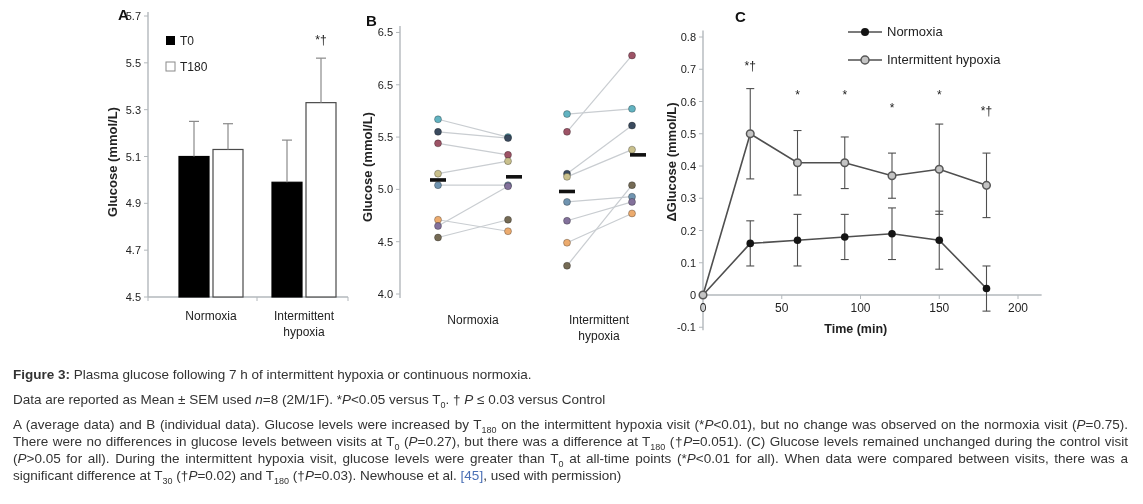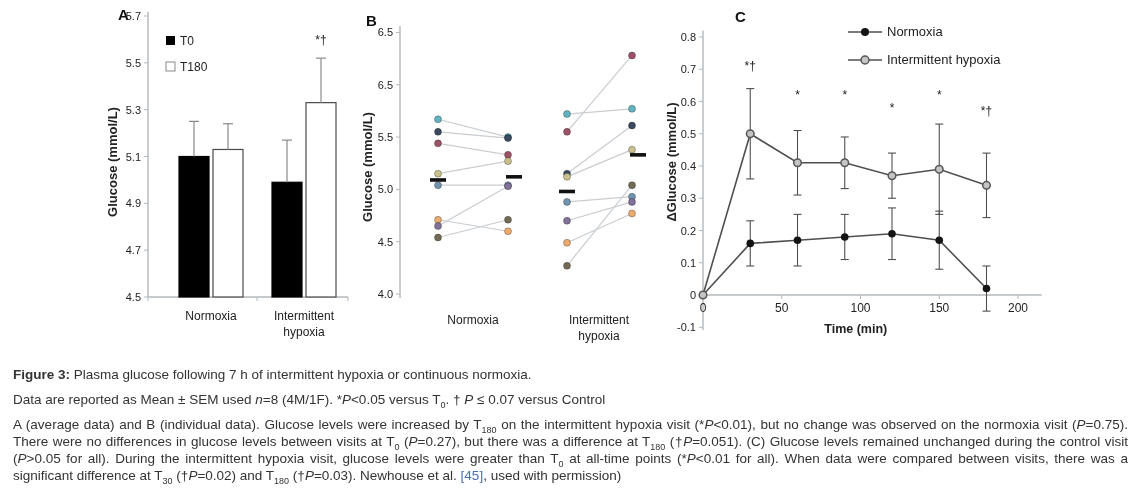--- a/index.html
+++ b/index.html
@@ -232,16 +232,16 @@
       <text x="181.75" y="97.05000000000001" font-size="12" text-anchor="middle">*</text>
       <text x="229" y="109.95000000000002" font-size="12" text-anchor="middle">*</text>
       <text x="276.25" y="97.05000000000001" font-size="12" text-anchor="middle">*</text>
       <text x="323.5" y="113.17500000000001" font-size="12" text-anchor="middle">*†</text>
       <text x="192.775" y="331" font-size="12.5" text-anchor="middle" font-weight="bold">Time (min)</text>
       <text x="13" y="160" font-size="13" text-anchor="middle" font-weight="bold" transform="rotate(-90 13 160)">ΔGlucose (mmol/L)</text>
     </svg>
 
   <div class="caption">
     <p class="capline" id="cap1"><span style="font-weight: bold; margin-top: 24px;">Figure 3:</span><span> Plasma glucose following 7 h of intermittent hypoxia or continuous normoxia.</span></p>
-    <p class="capline" id="cap2"><span>Data are reported as Mean ± SEM used </span><span style="font-style: italic;">n</span><span>=8 (4M/1F). *</span><span style="font-style: italic;">P</span><span>&lt;0.05 versus T</span><sub>0</sub><span>. † </span><span style="font-style: italic;">P</span><span> ≤ 0.07 versus Control</span></p>
+    <p class="capline" id="cap2"><span>Data are reported as Mean ± SEM used </span><span style="font-style: italic;">n</span><span>=8 (2M/1F). *</span><span style="font-style: italic;">P</span><span>&lt;0.05 versus T</span><sub>0</sub><span>. † </span><span style="font-style: italic;">P</span><span> ≤ 0.03 versus Control</span></p>
     <p class="cappara" id="cap3"><span>A (average data) and B (individual data). Glucose levels were increased by T</span><sub>180</sub><span> on the intermittent hypoxia visit (*</span><span style="font-style: italic;">P</span><span>&lt;0.01), but no change was observed on the normoxia visit (</span><span style="font-style: italic;">P</span><span>=0.75). There were no differences in glucose levels between visits at T</span><sub>0</sub><span> (</span><span style="font-style: italic;">P</span><span>=0.27), but there was a difference at T</span><sub>180</sub><span> (†</span><span style="font-style: italic;">P</span><span>=0.051). (C) Glucose levels remained unchanged during the control visit (</span><span style="font-style: italic;">P</span><span>&gt;0.05 for all). During the intermittent hypoxia visit, glucose levels were greater than T</span><sub>0</sub><span> at all-time points (*</span><span style="font-style: italic;">P</span><span>&lt;0.01 for all). When data were compared between visits, there was a significant difference at T</span><sub>30</sub><span> (†</span><span style="font-style: italic;">P</span><span>=0.02) and T</span><sub>180</sub><span> (†</span><span style="font-style: italic;">P</span><span>=0.03). Newhouse et al. </span><span style="color: rgb(74, 111, 181);">[45]</span><span>, used with permission)</span></p>
   </div>
 </div>
 
 </body></html>

